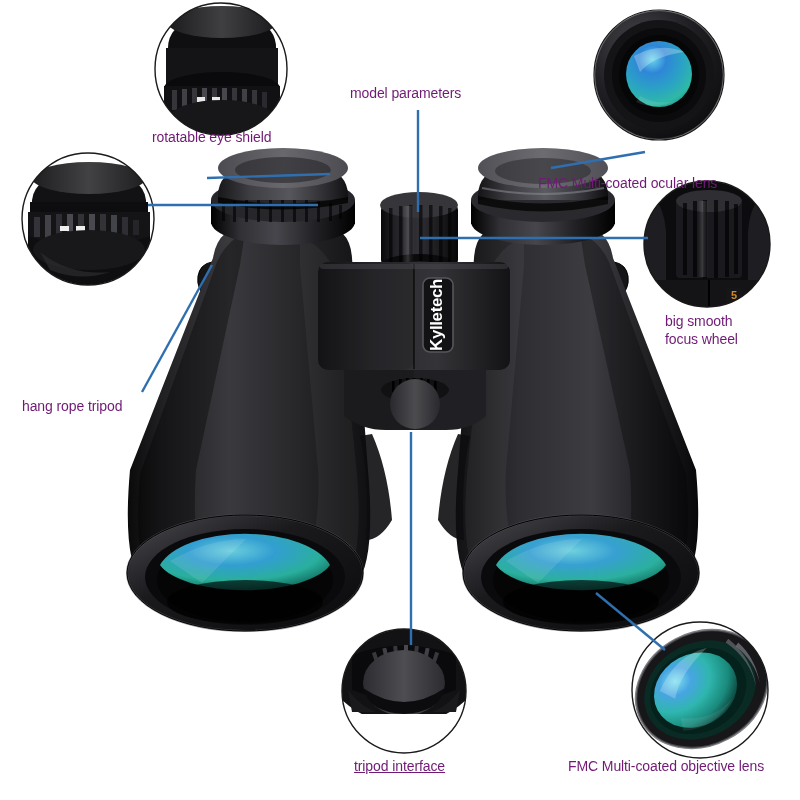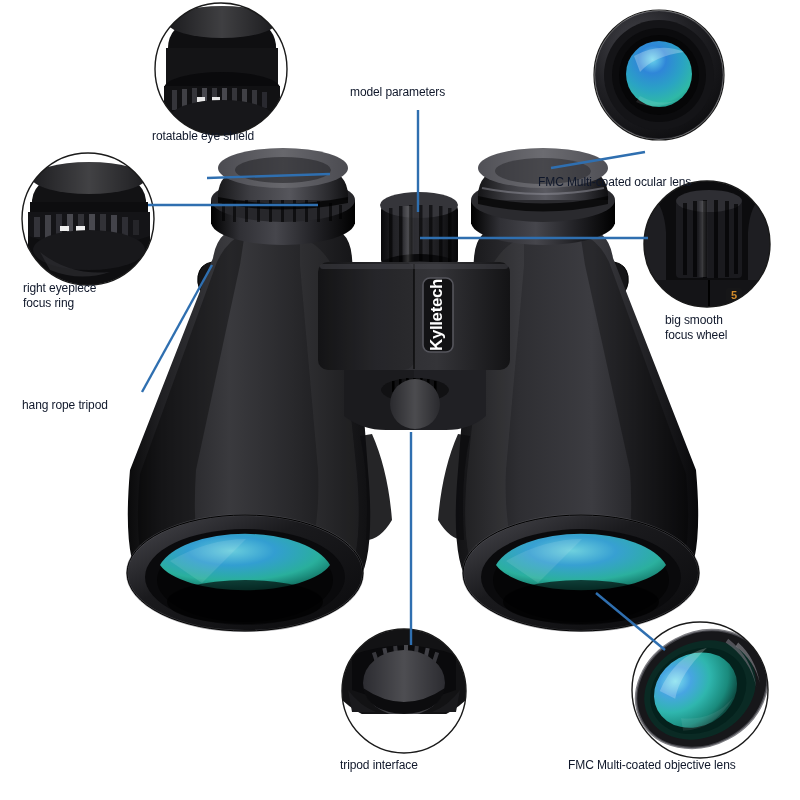--- a/index.html
+++ b/index.html
@@ -20,23 +20,23 @@
   }
   #scene {
     position: absolute;
     inset: 0;
     width: 800px;
     height: 800px;
   }
   .label {
     position: absolute;
     font-family: "Liberation Sans", sans-serif;
-    font-size: 12px;
+    font-size: 14px;
     line-height: 1.28;
-    color: #0f172a;
+    color: #701a75;
     white-space: pre;
     letter-spacing: -0.1px;
   }
 </style>
 </head>
 <body>
 
 <div id="stage">
 
   <svg id="scene" viewBox="0 0 800 800" xmlns="http://www.w3.org/2000/svg">
@@ -446,25 +446,23 @@
       <line x1="596" y1="593" x2="665" y2="650"></line>
     </g>
   </svg>
 
   <div class="label" style="left:152px; top:129px;">rotatable eye shield</div>
 
   <div class="label" style="left:350px; top:85px;">model parameters</div>
 
   <div class="label" style="left:538px; top:139px;margin-top:36px;">FMC Multi-coated ocular lens</div>
 
-  <div class="label" style="left:23px; top:281px;">right eyepiece
-focus ring</div>
 
   <div class="label" style="left:665px; top:313px;">big smooth
 focus wheel</div>
 
   <div class="label" style="left:22px; top:398px;">hang rope tripod</div>
 
-  <div class="label" style="left:340px; top:758px;">tripod interface</div>
+  <div class="label" style="left:354px; top:758px;text-decoration:underline;">tripod interface</div>
 
   <div class="label" style="left:568px; top:758px;">FMC Multi-coated objective lens</div>
 
 </div>
 
 </body></html>

